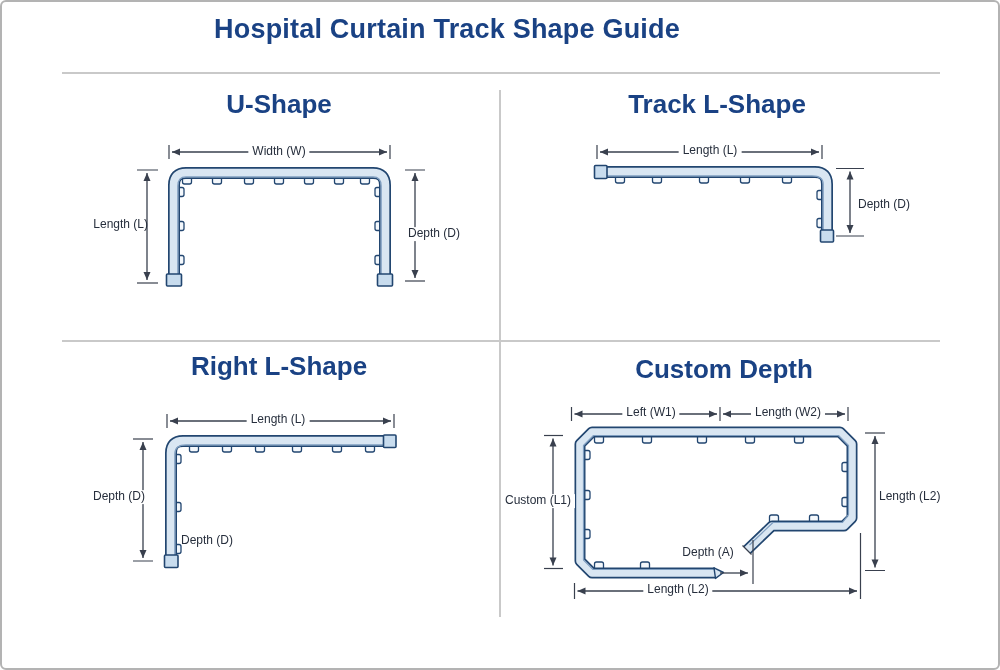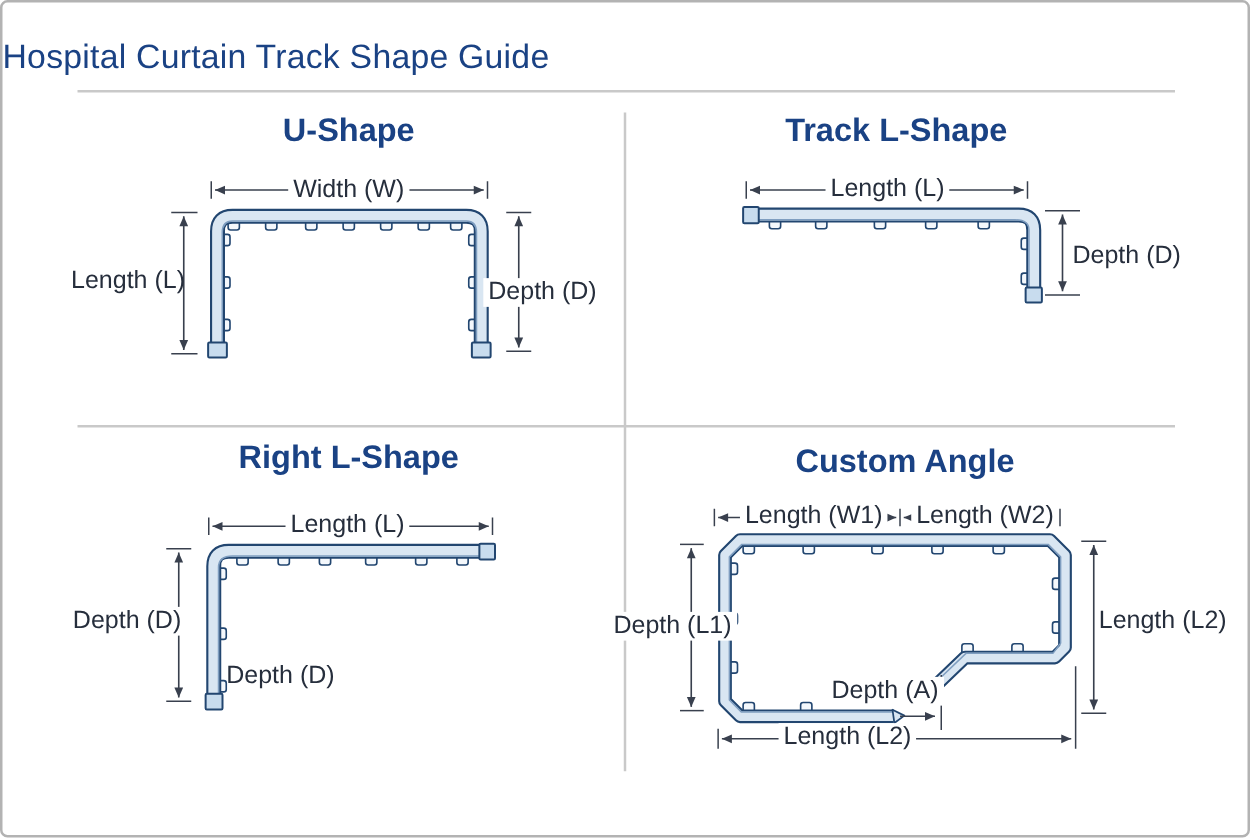--- a/index.html
+++ b/index.html
@@ -4,29 +4,29 @@
 <style>
   :root{
     --c-heading:#1a4284; --c-dimtext:#262e3c; --c-outline:#224670;
     --c-fill:#d9e6f2; --c-tab:#f4f8fc; --c-cap:#c8dcee;
     --c-chan:#7f9ec0; --c-dim:#39404e; --c-div:#c9c9c9;
   }
   html,body{margin:0;padding:0;background:#fff;}
   body{width:1000px;height:670px;font-family:"Liberation Sans",sans-serif;}
   #stage{position:absolute;left:0;top:0;width:1000px;height:670px;background:#fff;
          border:2px solid #b3b3b3;border-radius:6px;box-sizing:border-box;overflow:hidden;}
-  .page-title{position:absolute;left:0;top:28px;width:890px;text-align:left;
-              font-size:27px;font-weight:normal;color:var(--c-heading);letter-spacing:.2px;}
+  .page-title{position:absolute;left:0;top:12px;width:890px;text-align:center;
+              font-size:27px;font-weight:bold;color:var(--c-heading);letter-spacing:.2px;}
   .divider{position:absolute;background:var(--c-div);}
   #div-title{left:60px;top:70px;width:878px;height:2px;}
   #div-mid-h{left:60px;top:338px;width:878px;height:2px;}
   #div-mid-v{left:497px;top:88px;width:2px;height:527px;}
   .quad-heading{position:absolute;transform:translate(-50%,-50%);font-size:26px;
                 font-weight:bold;color:var(--c-heading);white-space:nowrap;}
-  .dim-label{position:absolute;transform:translate(-50%,-50%);font-size:20px;
+  .dim-label{position:absolute;transform:translate(-50%,-50%);font-size:12px;
              color:var(--c-dimtext);white-space:nowrap;line-height:1.15;}
   .dim-label.bg{background:#fff;padding:0 4px;}
   .dim-label.align-right{transform:translate(-100%,-50%);}
   .dim-label.align-left{transform:translate(0,-50%);}
   svg#art{position:absolute;left:0;top:0;}
   .t-outer{fill:none;stroke:var(--c-outline);stroke-width:12;stroke-linejoin:round;}
   .t-inner{fill:none;stroke:var(--c-fill);stroke-width:8.6;stroke-linejoin:round;}
   .t-outer.thin{stroke-width:11;}
   .t-inner.thin{stroke-width:7.6;}
   .t-chan{fill:none;stroke:var(--c-chan);stroke-width:1.2;stroke-linejoin:round;}
@@ -198,22 +198,22 @@
   </div>
 
   <div>
     <div class="quad-heading" style="left:277px;top:364px">Right L-Shape</div>
     <div class="dim-label bg" style="left:276px;top:418px">Length (L)</div>
     <div class="dim-label bg align-right" style="left:147px;top:495px">Depth (D)</div>
     <div class="dim-label align-left" style="left:179px;top:539px">Depth (D)</div>
   </div>
 
   <div>
-    <div class="quad-heading" style="left:722px;top:367px">Custom Angle</div>
-    <div class="dim-label bg" style="left:649px;top:411px">Length (W1)</div>
+    <div class="quad-heading" style="left:722px;top:367px">Custom Depth</div>
+    <div class="dim-label bg" style="left:649px;top:411px">Left (W1)</div>
     <div class="dim-label bg" style="left:786px;top:411px">Length (W2)</div>
-    <div class="dim-label bg" style="left:536px;top:499px">Depth (L1)</div>
+    <div class="dim-label bg" style="left:536px;top:499px">Custom (L1)</div>
     <div class="dim-label align-left" style="left:877px;top:495px">Length (L2)</div>
     <div class="dim-label bg" style="left:676px;top:588px">Length (L2)</div>
     <div class="dim-label bg" style="left:706px;top:551px">Depth (A)</div>
   </div>
 
 </div>
 
 </body></html>

